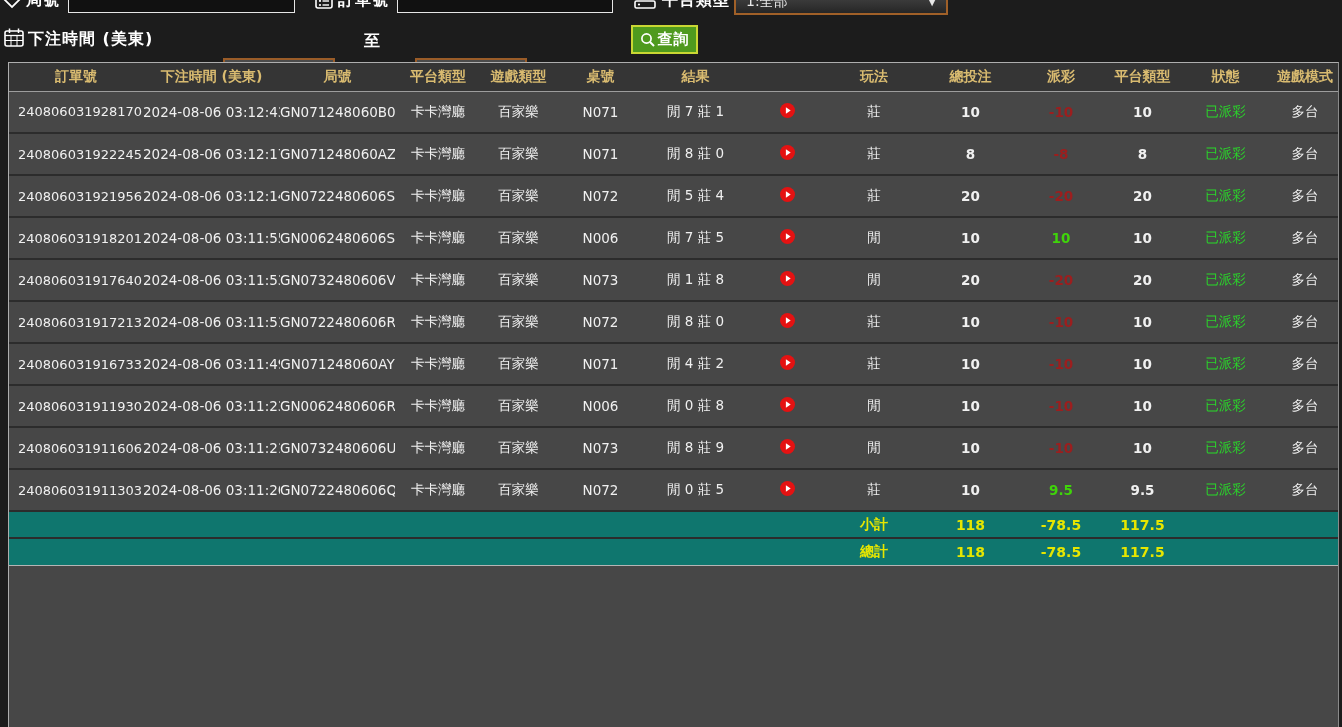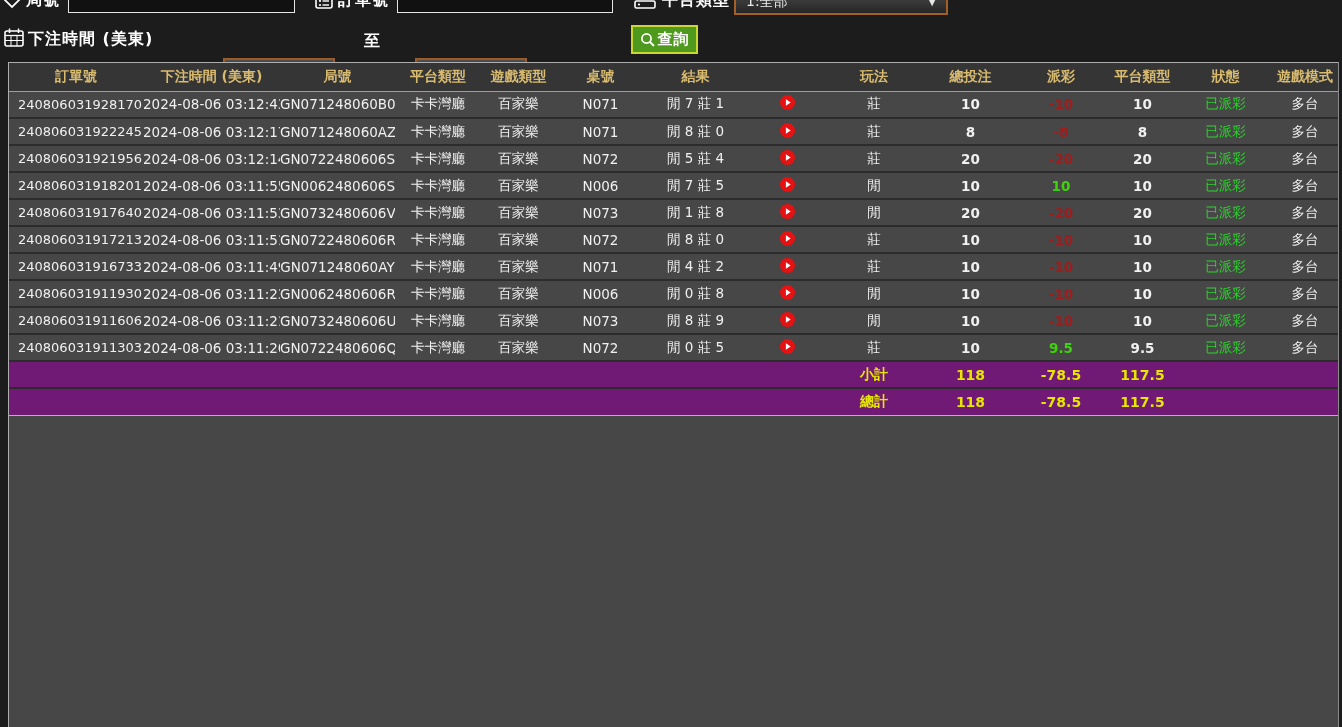--- a/index.html
+++ b/index.html
@@ -59,32 +59,32 @@
     border-right:1px solid #8a8a8a;
     overflow:hidden;
   }
   table { width:100%; border-collapse:collapse; table-layout:fixed; }
   thead tr { height:28px; background:#353535; }
   thead tr { border-bottom:1px solid #9d9d9d; }
   th {
     color:#d9bb70; font-size:14px; font-weight:bold;
     text-align:center; white-space:nowrap; overflow:hidden;
   }
-  tbody tr.data-row { height:27px; background:#474747; border-bottom:2px solid #2c2c2c; }
+  tbody tr.data-row { height:42px; background:#474747; border-bottom:2px solid #2c2c2c; }
   td {
     color:#f0f0f0; font-size:13.5px; text-align:center;
     white-space:nowrap; overflow:hidden; vertical-align:middle;
   }
   td.c-order { text-align:left; padding-left:9px; font-size:13px; }
   td.num { font-weight:bold; }
   td.payout.neg { color:#9c1e1e;margin-top:21px; }
   td.payout.pos { color:#3fd40a; }
   td.status { color:#2ad42a; }
   .play-btn { display:inline-block; width:15px; height:15px; line-height:0; cursor:pointer; }
-  tr.summary { height:27px; background:#701a75; border-bottom:2px solid #2c2c2c; }
+  tr.summary { height:27px; background:#0f766e; border-bottom:2px solid #2c2c2c; }
   tr.summary td { color:#e6e600; font-weight:bold; font-size:14px; }
   tr.summary.last { border-bottom:1px solid #b5b5b5; }
 </style>
 </head>
 <body>
 
 <div class="abs" style="left:0;top:0;width:1342px;height:60px;">
 
   <span class="abs" style="left:2px;top:-10px;">
     <svg width="20" height="20" viewBox="0 0 20 20">

